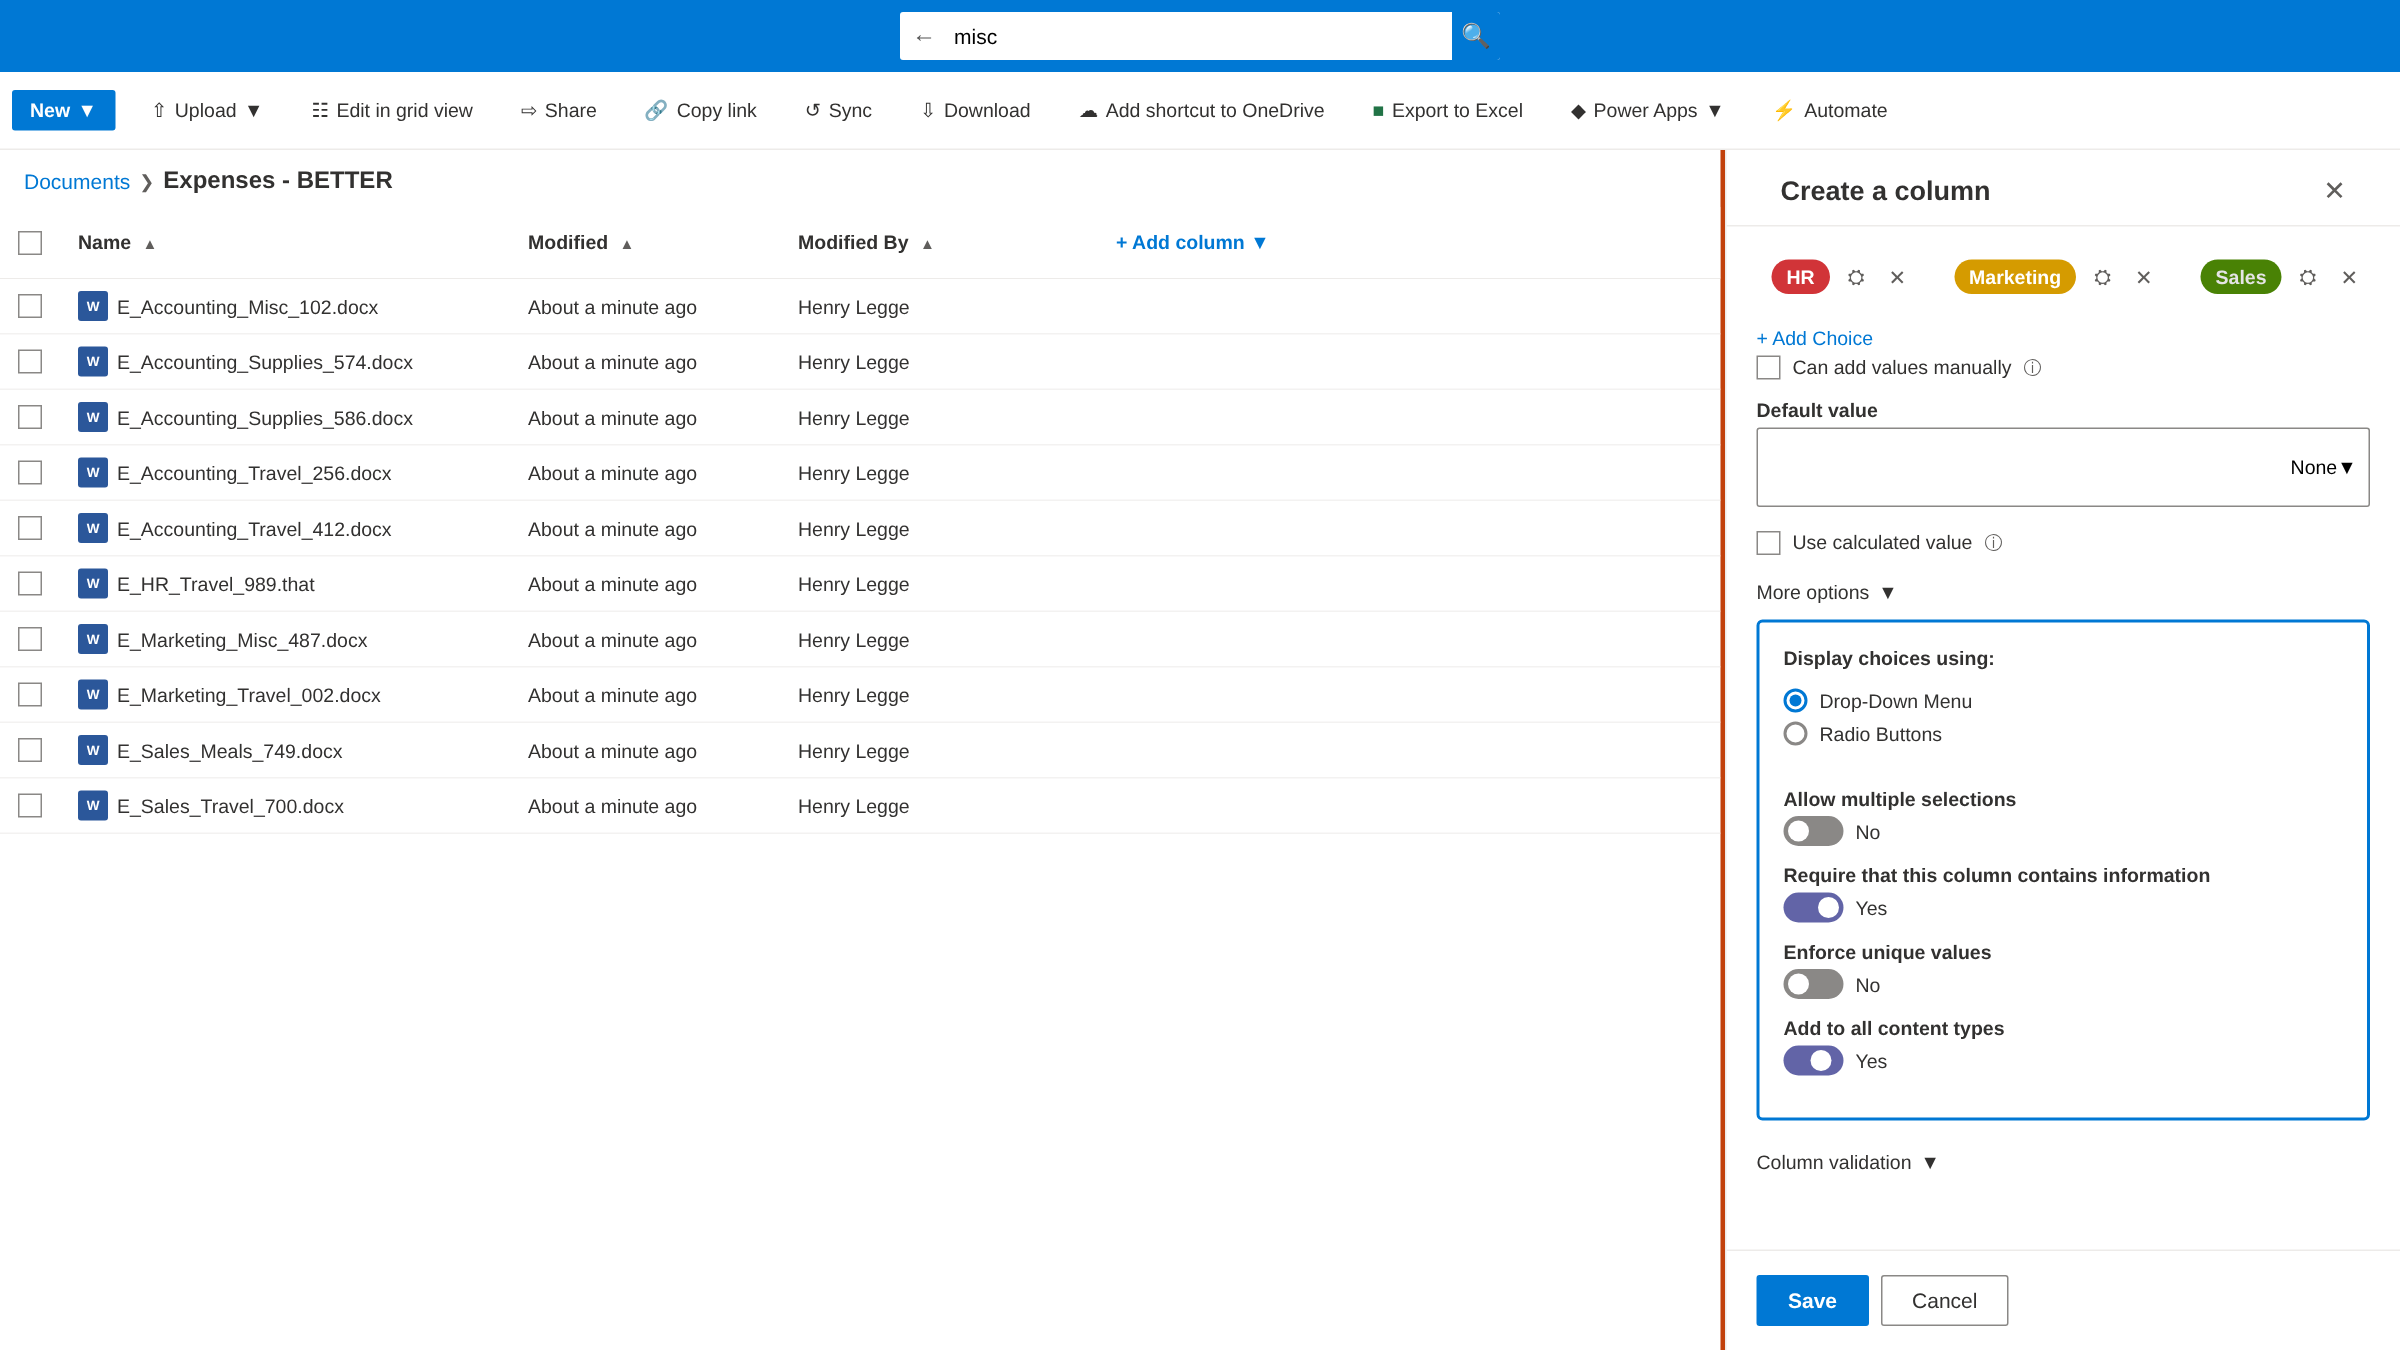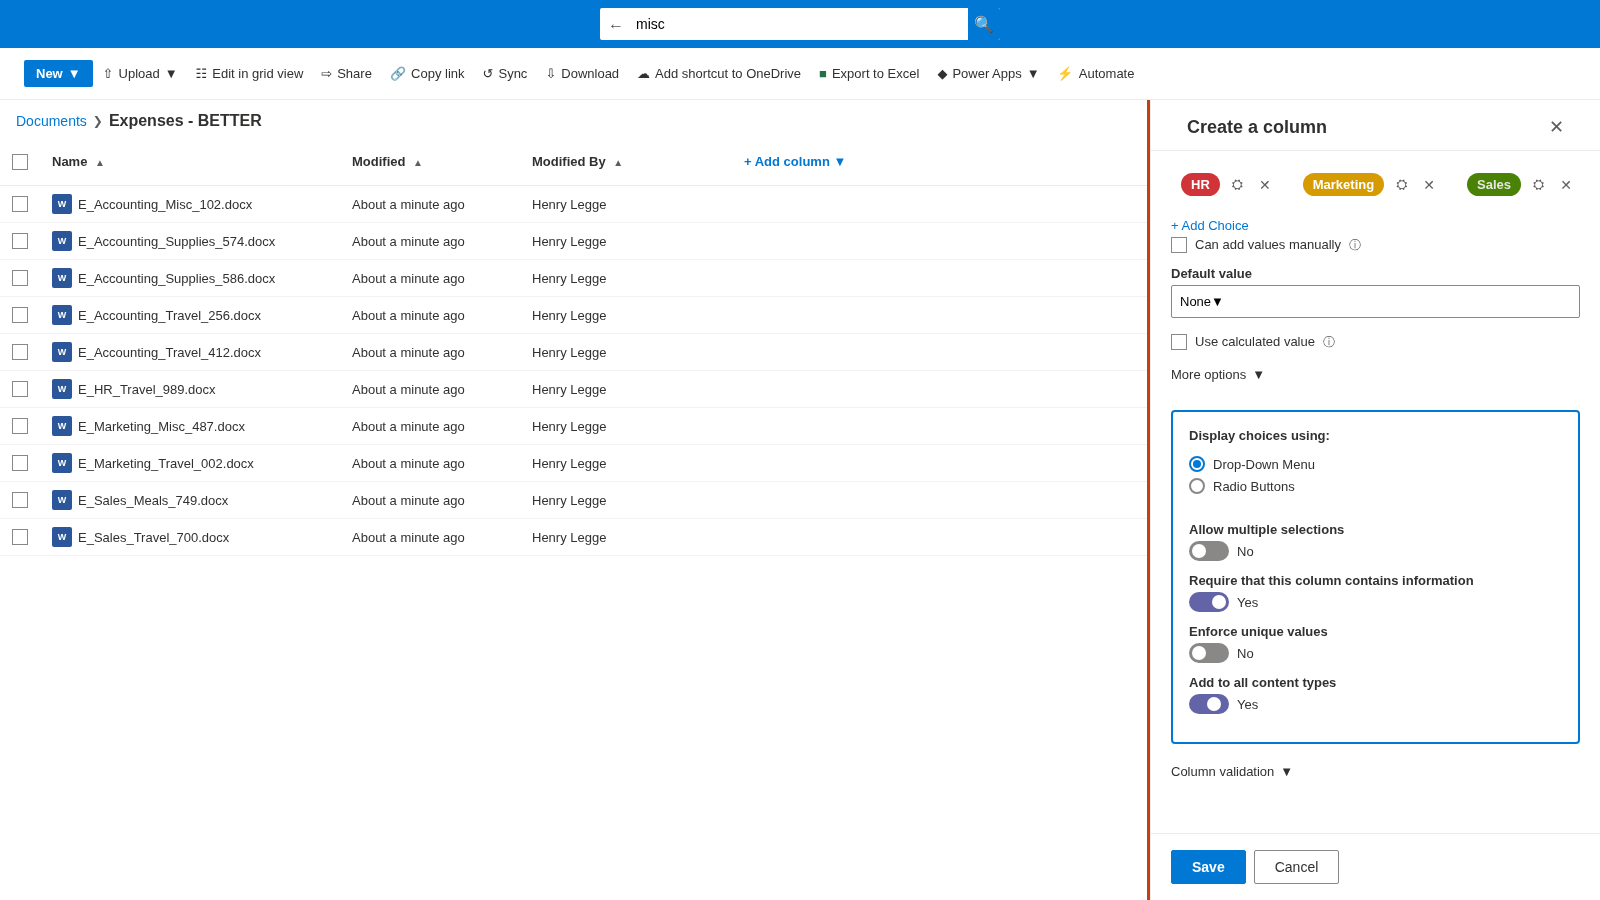--- a/index.html
+++ b/index.html
@@ -45,25 +45,25 @@
       width: 32px;
       height: 32px;
       cursor: pointer;
       font-size: 16px;
     }
 
     
     .toolbar {
       display: flex;
       align-items: center;
-      padding: 0 24px;
+      padding: 0 8px;
       height: 52px;
       border-bottom: 1px solid #edebe9;
       background: #fff;
-      gap: 2px;
+      gap: 16px;
       flex-wrap: nowrap;
       overflow: hidden;
     }
     .toolbar-btn {
       display: flex;
       align-items: center;
       gap: 5px;
       padding: 5px 8px;
       border: none;
       background: none;
@@ -209,31 +209,31 @@
     .field-label { font-size: 13px; font-weight: 600; color: #323130; margin-bottom: 4px; display: flex; align-items: center; gap: 4px; }
     .info-icon { color: #605e5c; font-size: 12px; cursor: pointer; }
 
     .checkbox-row { display: flex; align-items: flex-start; gap: 8px; font-size: 13px; color: #323130; margin-bottom: 12px; }
     .checkbox-box {
       width: 16px; height: 16px; border: 1px solid #8a8886; background: #fff;
       display: flex; align-items: center; justify-content: center; cursor: pointer; flex-shrink: 0;
     }
 
     .select-field {
-      width: 100%; padding: 8px 8px; border: 1px solid #8a8886; border-radius: 2px;
+      width: 100%; padding: 18px 8px; border: 1px solid #8a8886; border-radius: 2px;
       font-size: 13px; background: #fff; cursor: pointer;
-      display: flex; align-items: center; justify-content: flex-start;
+      display: flex; align-items: center; justify-content: flex-end;
     }
 
     
     .more-options-btn {
       display: flex; align-items: center; gap: 6px;
       color: #323130; font-size: 13px; cursor: pointer;
       background: none; border: none; padding: 4px 0;
-      margin-bottom: 24px;
+      margin-bottom: 7px;
     }
 
     
     .options-box {
       border: 2px solid #0078d4;
       border-radius: 4px;
       padding: 16px;
       margin-bottom: 16px;
     }
     .options-box-title { font-size: 13px; font-weight: 600; color: #323130; margin-bottom: 13px; }
@@ -473,21 +473,21 @@
       </td>
       <td></td>
     </tr>
           <tr class="file-row">
       <td>
         <div class="checkbox-box"></div>
       </td>
       <td>
         <div class="file-name-cell">
           <div class="docx-icon">W</div>
-          <span style="cursor:pointer;">E_HR_Travel_989.docx</span>
+          <span style="cursor:pointer;">E_HR_Travel_989.that</span>
         </div>
       </td>
       <td>
         <span>About a minute ago</span>
       </td>
       <td>
         <span>Henry Legge</span>
       </td>
       <td></td>
     </tr>

